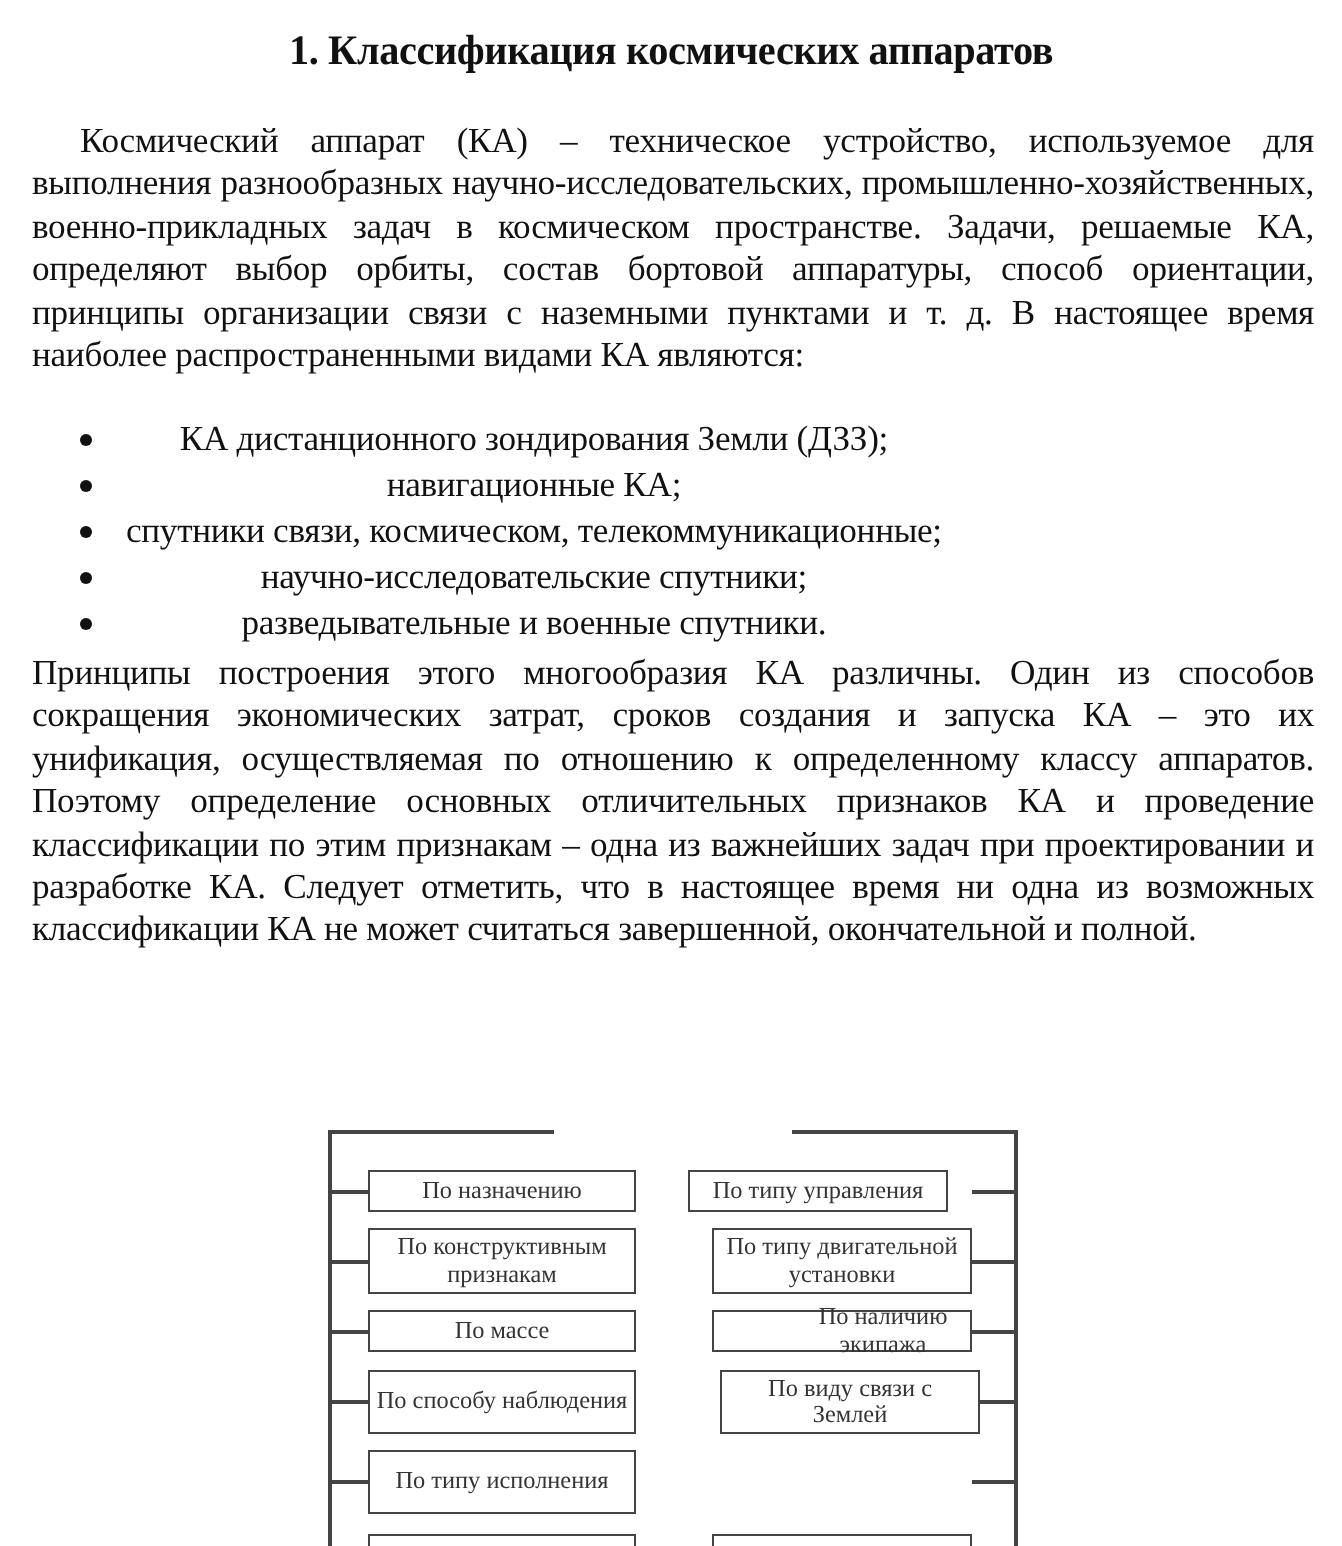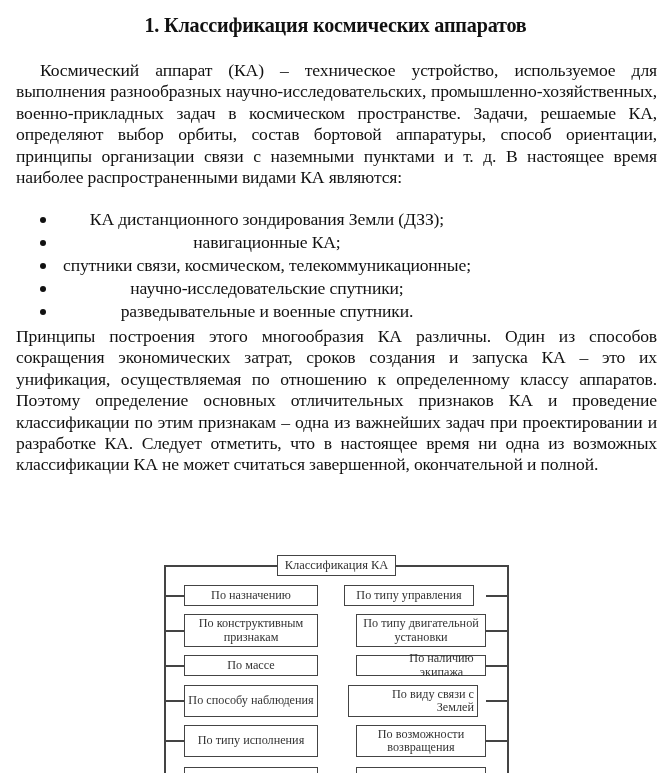--- a/index.html
+++ b/index.html
@@ -70,29 +70,27 @@
     <div class="dline" style="left:164px; top:665px; width:20px; height:1.5px;"></div>
     <div class="dline" style="left:164px; top:700px; width:20px; height:1.5px;"></div>
     <div class="dline" style="left:164px; top:740px; width:20px; height:1.5px;"></div>
 
     <div class="dline" style="left:486px; top:595px; width:21px; height:1.5px;"></div>
     <div class="dline" style="left:486px; top:630px; width:21px; height:1.5px;"></div>
     <div class="dline" style="left:486px; top:665px; width:21px; height:1.5px;"></div>
     <div class="dline" style="left:486px; top:700px; width:21px; height:1.5px;"></div>
     <div class="dline" style="left:486px; top:740px; width:21px; height:1.5px;"></div>
 
-    <div class="dbox root" style="left:277px; top:555px; width:119px; height:21px;">Классификация КА</div>
 
     <div class="dbox" style="left:184px; top:614px; width:134px; height:33px;">По конструктивным признакам</div>
     <div class="dbox" style="left:184px; top:585px; width:134px; height:21px;">По назначению</div>
     <div class="dbox" style="left:184px; top:655px; width:134px; height:21px;">По массе</div>
     <div class="dbox" style="left:184px; top:685px; width:134px; height:32px;">По способу наблюдения</div>
     <div class="dbox" style="left:184px; top:725px; width:134px; height:32px;">По типу исполнения</div>
     <div class="dbox" style="left:184px; top:767px; width:134px; height:30px;"></div>
 
     <div class="dbox" style="left:344px; top:585px; width:130px; height:21px;">По типу управления</div>
     <div class="dbox" style="left:356px; top:614px; width:130px; height:33px;">По типу двигательной установки</div>
     <div class="dbox" style="left:356px; top:655px; width:130px; height:21px;padding-left:44px;">По наличию экипажа</div>
-    <div class="dbox" style="left:348px; top:685px; width:130px; height:32px;text-align:right;">По виду связи с Землей</div>
-    <div class="dbox" style="left:356px; top:725px; width:130px; height:32px;">По возможности возвращения</div>
+    <div class="dbox" style="left:360px; top:685px; width:130px; height:32px;">По виду связи с Землей</div>
     <div class="dbox" style="left:356px; top:767px; width:130px; height:30px;"></div>
   </div>
 </div>
 
 </body></html>

